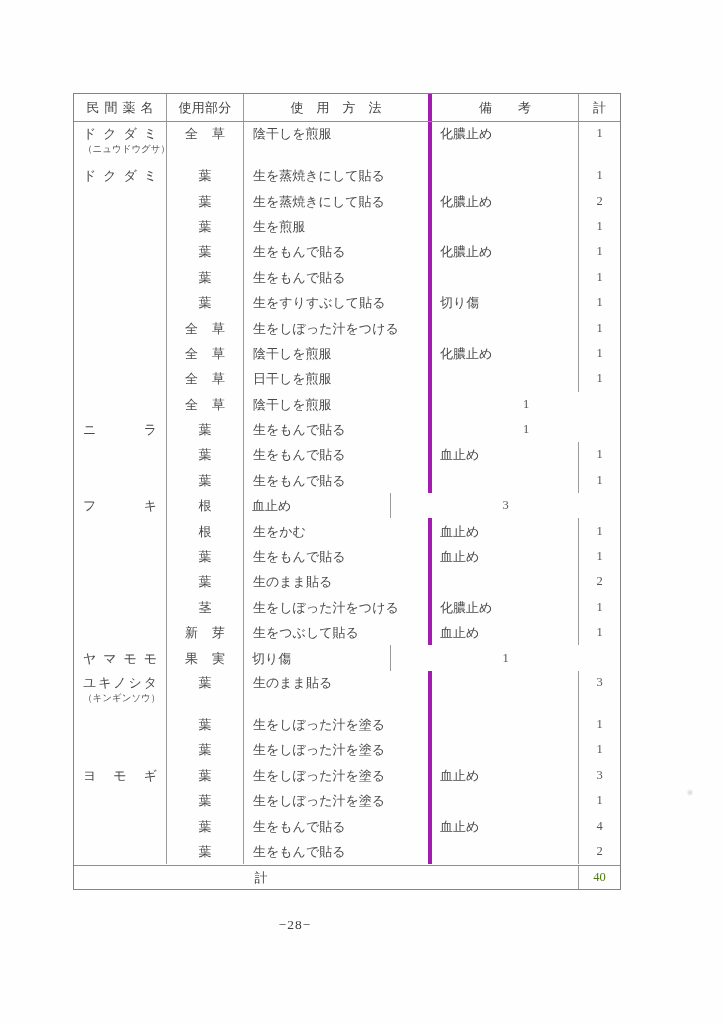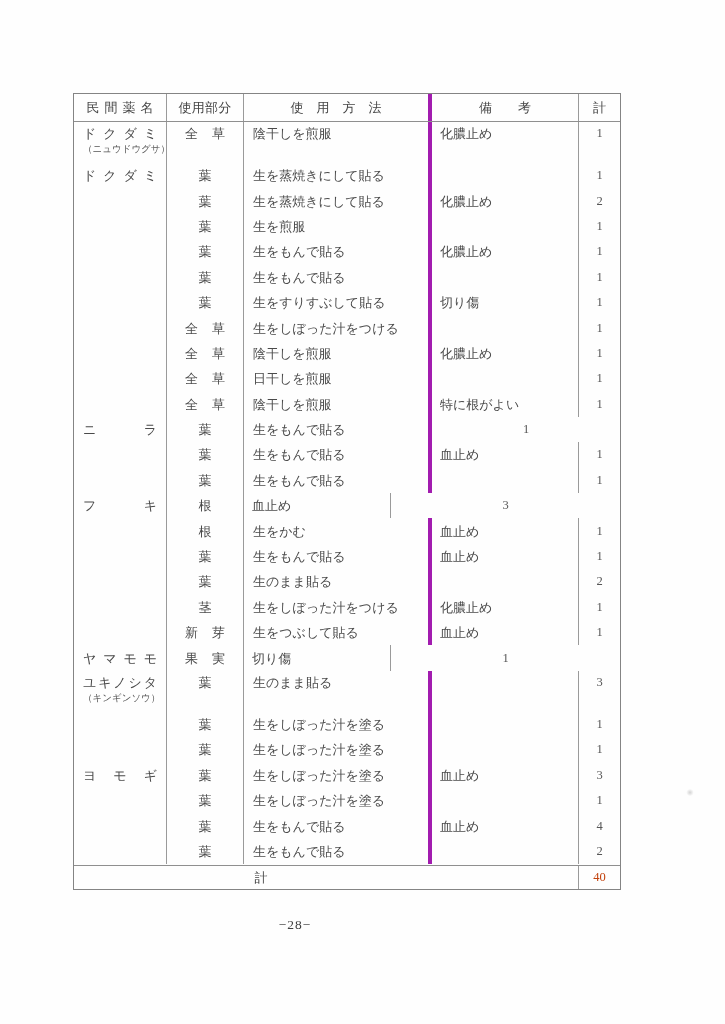--- a/index.html
+++ b/index.html
@@ -47,21 +47,21 @@
   .td.c4{padding-left:8px;}
   
   .td.c5{justify-content:center;font-size:12.5px;color:#555;}
   
   .tr.tall .td{align-items:flex-start;padding-top:4px;}
   
   .tf-merged{width:505px;border-right:1px solid #9a9a9a;box-sizing:border-box;
     display:flex;align-items:center;justify-content:center;
     padding-right:130px;font-size:13px;color:#454545;}
   .tf-total{flex:1;display:flex;align-items:center;justify-content:center;
-    font-size:12.5px;color:#c2410c;}
+    font-size:12.5px;color:#4d7c0f;}
   
   .pageno{
     position:absolute;top:917px;left:295px;transform:translateX(-50%);
     font-size:13.5px;color:#404040;letter-spacing:1px;
   }
   
   .artifact{
     position:absolute;left:686px;top:789px;width:8px;height:7px;border-radius:50%;
     background:radial-gradient(circle,#d4d4d4 0%,rgba(255,255,255,0) 70%);
   }
@@ -298,23 +298,20 @@
         
         
       </div>
     </div>
     <div class="td c2">
             <div class="pt">全草</div>
           </div>
     <div class="td c3">
             <span>陰干しを煎服</span>
           </div>
-    <div class="td c4">
-            <span>特に根がよい</span>
-          </div>
     <div class="td c5">
             <span>1</span>
           </div>
   </div>
         <div class="tr">
     <div class="td c1">
       <div class="nameblock">
         <div class="nm">ニラ</div>
 
       </div>

